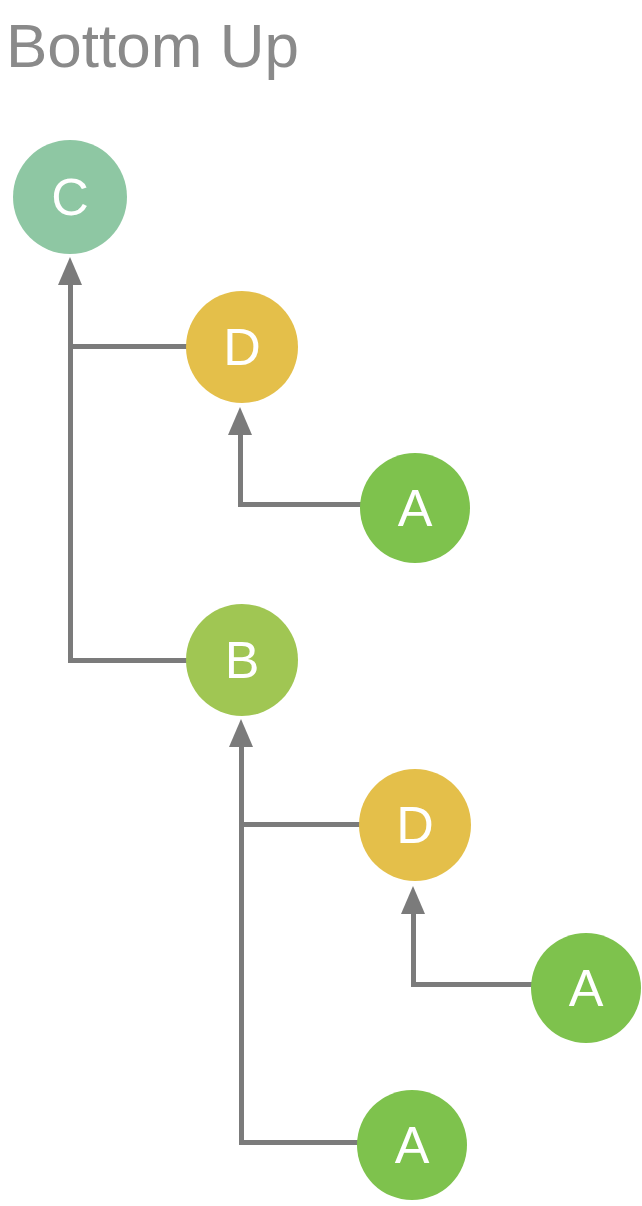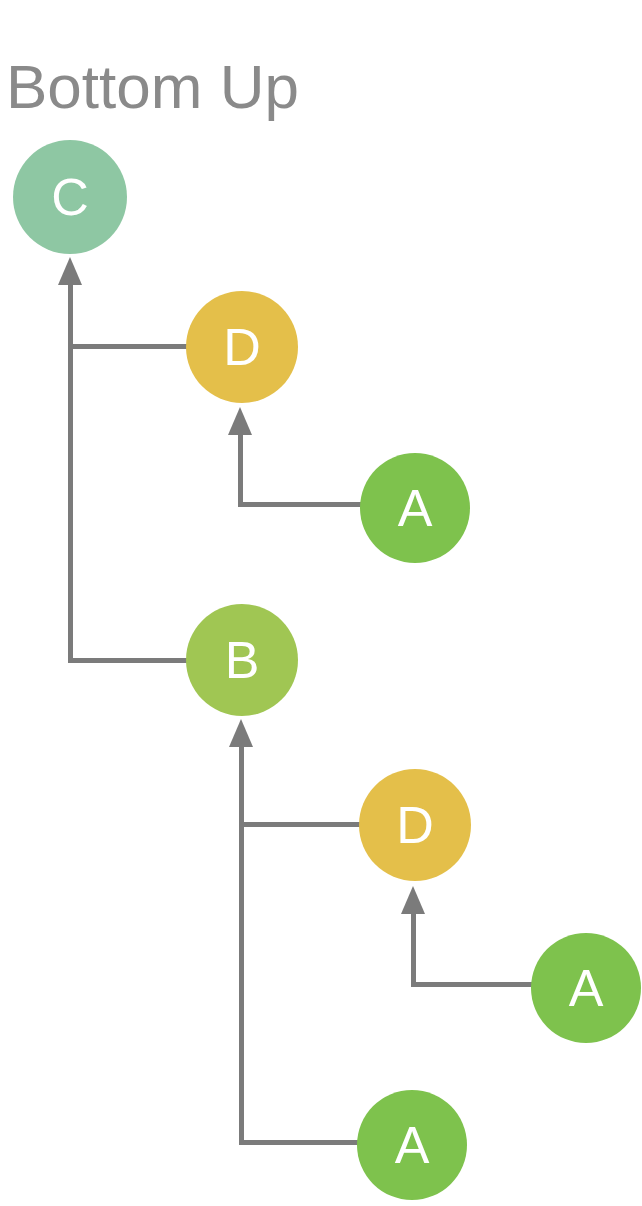--- a/index.html
+++ b/index.html
@@ -53,21 +53,21 @@
     border-left: 12px solid transparent;
     border-right: 12px solid transparent;
     border-bottom: 28px solid #7b7b7b;
   }
 </style>
 </head>
 <body>
 
 <div class="canvas">
 
-  <div class="diagram-title" style="color: rgb(138, 138, 138); margin-top: 41px;">Bottom Up</div>
+  <div class="diagram-title" style="color: rgb(138, 138, 138);">Bottom Up</div>
 
   <div class="arrowhead" style="left: 58px; top: 257px; border-bottom-color: rgb(123, 123, 123);"></div>
   <div class="connector" style="left: 68px; top: 283px; width: 5px; height: 380px; background-color: rgb(123, 123, 123);"></div>
   <div class="connector" style="left: 68px; top: 344px; width: 119px; height: 5px; background-color: rgb(123, 123, 123);"></div>
   <div class="connector" style="left: 68px; top: 658px; width: 119px; height: 5px; background-color: rgb(123, 123, 123);"></div>
 
   <div class="arrowhead" style="left: 228px; top: 407px; border-bottom-color: rgb(123, 123, 123);"></div>
   <div class="connector" style="left: 238px; top: 433px; width: 5px; height: 74px; background-color: rgb(123, 123, 123);"></div>
   <div class="connector" style="left: 238px; top: 502px; width: 124px; height: 5px; background-color: rgb(123, 123, 123);"></div>
 

